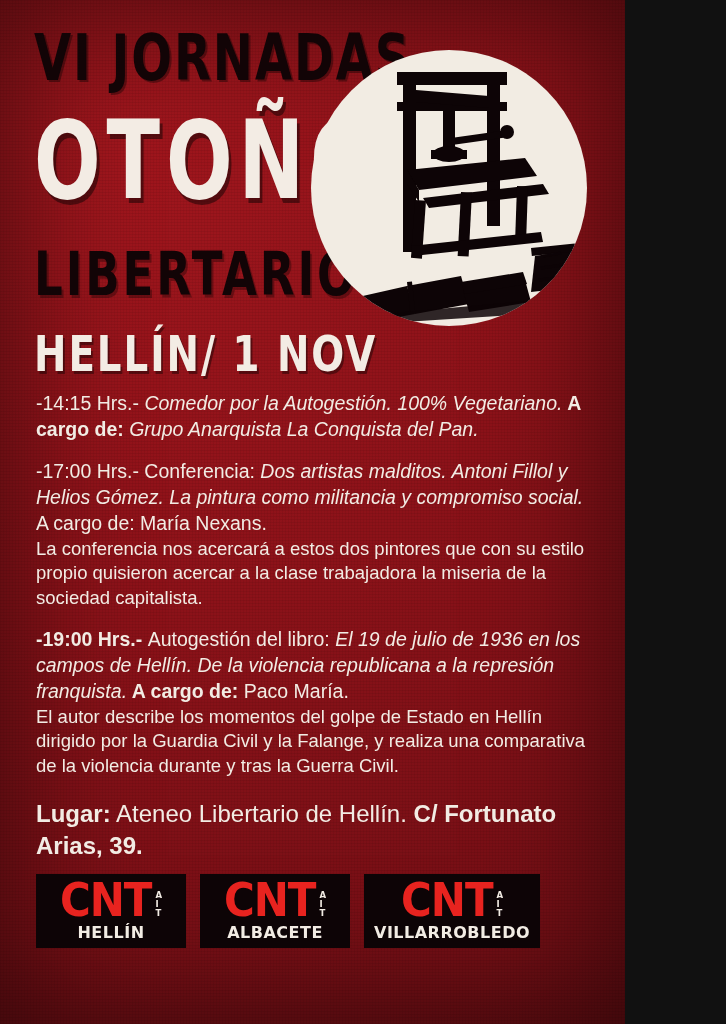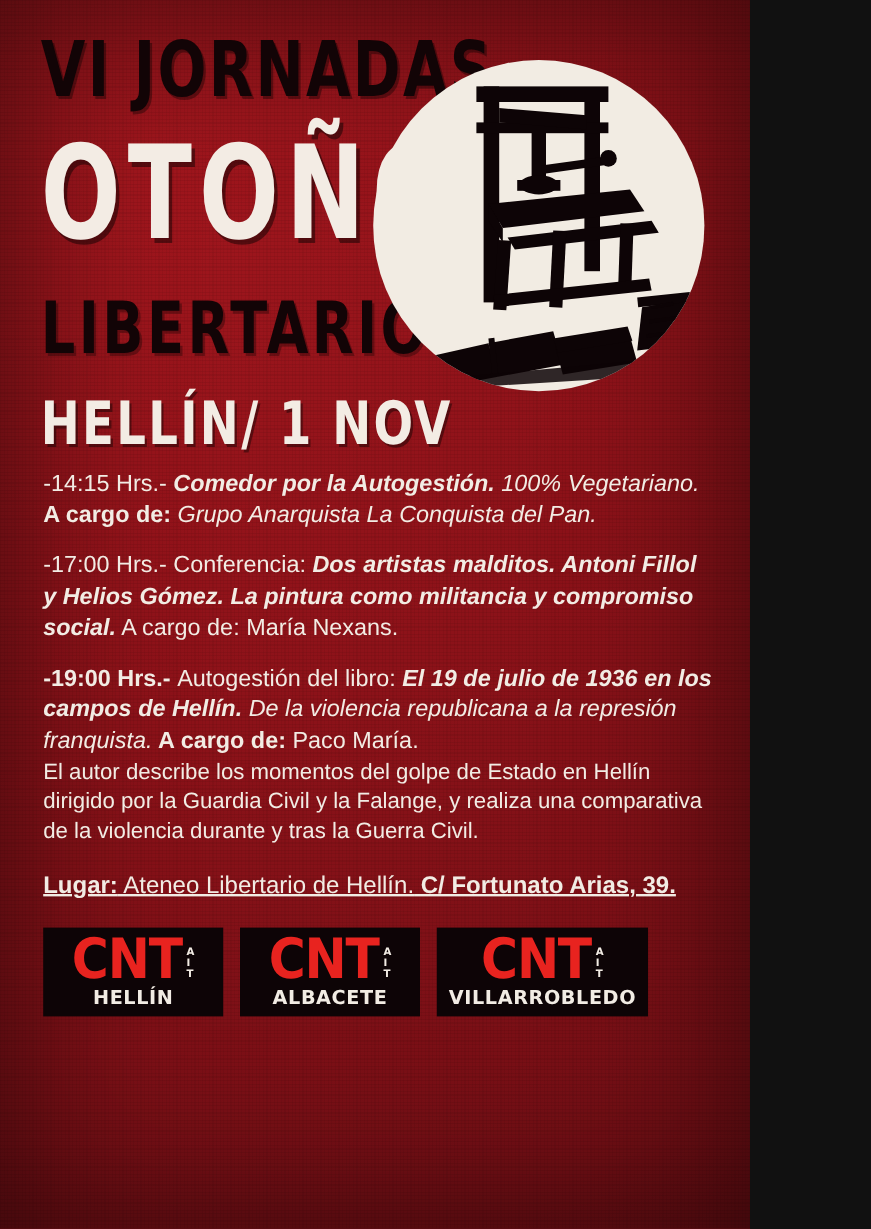--- a/index.html
+++ b/index.html
@@ -121,31 +121,30 @@
   .program {
     padding: 22px 30px 0 36px;
     color: #f2ece4;
     font-size: 19.5px;
     line-height: 1.32;
   }
   .block { margin-bottom: 17px; }
   .block p { margin: 0; }
   .b { font-weight: bold; }
   .i { font-style: italic; }
-  .bi { font-weight: bold; font-style: italic; margin-top: 24px; }
+  .bi { font-weight: normal; font-style: italic; margin-top: 24px; }
   .desc {
     font-size: 18.5px;
     line-height: 1.33;
     margin-top: 2px;
   }
   .venue {
-    font-size: 20px;
+    font-size: 24px;
     margin-top: 20px;
-    margin-bottom: 16px;
-    text-decoration: underline;
+    margin-bottom: 6px;
   }
 
   
   .logos {
     display: flex;
     gap: 14px;
     padding: 6px 0 0 36px;
     align-items: center;
   }
   .logo {
@@ -266,20 +265,21 @@
       <div class="block">
         <p>
           <span>-14:15 Hrs.- </span><span class="bi">Comedor por la Autogestión.</span><span class="i"> 100% Vegetariano.</span><span class="b"> A cargo de:</span><span class="i"> Grupo Anarquista La Conquista del Pan.</span>
         </p>
       </div>
 
       <div class="block">
         <p>
           <span>-17:00 Hrs.- Conferencia: </span><span class="bi">Dos artistas malditos. Antoni Fillol y Helios Gómez. La pintura como militancia y compromiso social.</span><span> A cargo de: María Nexans.</span>
         </p>
+        <p class="desc">La conferencia nos acercará a estos dos pintores que con su estilo propio quisieron acercar a la clase trabajadora la miseria de la sociedad capitalista.</p>
       </div>
 
       <div class="block">
         <p>
           <span class="b">-19:00 Hrs.- </span><span>Autogestión del libro: </span><span class="bi">El 19 de julio de 1936 en los campos de Hellín.</span><span class="i"> De la violencia republicana a la represión franquista.</span><span class="b"> A cargo de:</span><span> Paco María.</span>
         </p>
         <p class="desc">El autor describe los momentos del golpe de Estado en Hellín dirigido por la Guardia Civil y la Falange, y realiza una comparativa de la violencia durante y tras la Guerra Civil.</p>
       </div>
 
       <p class="venue">

